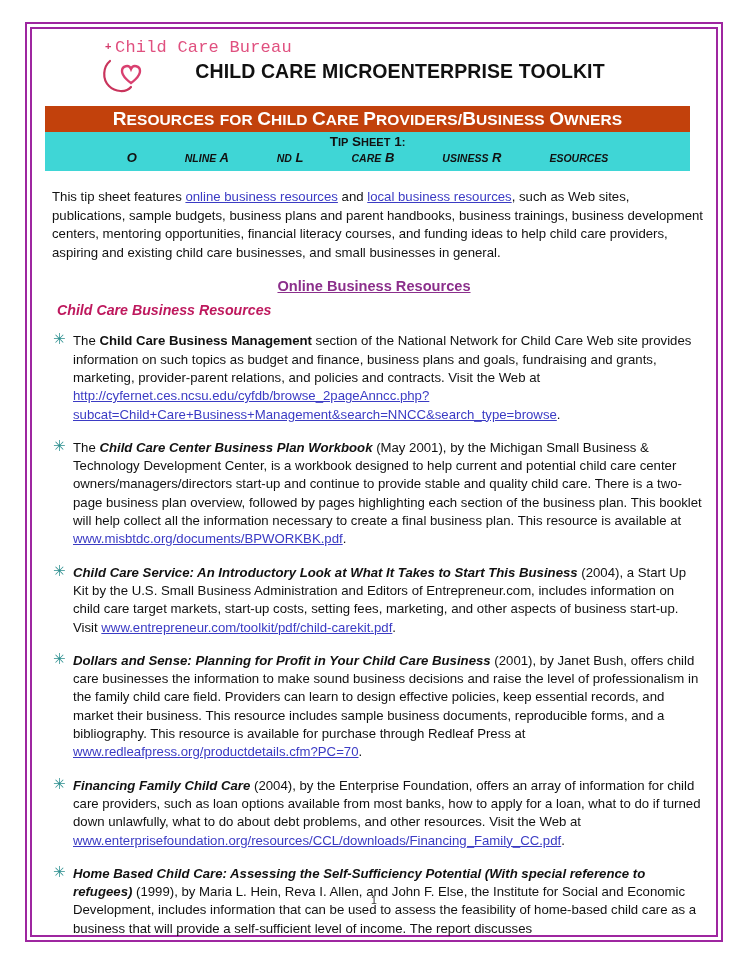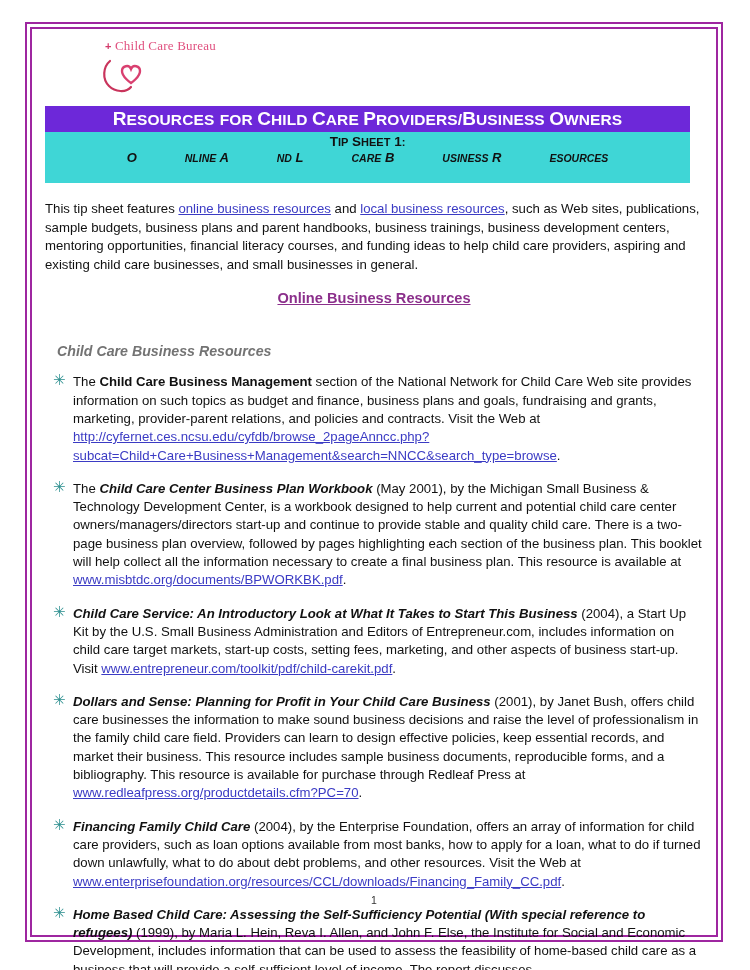--- a/index.html
+++ b/index.html
@@ -56,22 +56,22 @@
     position: absolute;
     left: 55px;
     top: 2px;
     width: 160px;
     height: 62px;
   }
   .logo-text {
     position: absolute;
     left: 20px;
     top: 0px;
-    font-family: Liberation Serif, serif;
-    font-size: 13px;
+    font-family: Liberation Mono, monospace;
+    font-size: 17px;
     color: #E0507F;
     white-space: nowrap;
     letter-spacing: .2px;
   }
   .logo-plus {
     position: absolute;
     left: 10px;
     top: 2px;
     color: #D33B6B;
     font-size: 11px;
@@ -100,74 +100,74 @@
   }
 
   
   .banner {
     position: relative;
     margin-top: 4px;
     width: 645px;
     margin-left: 5px;
   }
   .banner-top {
-    background: #6d28d9;
+    background: #c2410c;
     color: #ffffff;
     text-align: center;
     font-weight: bold;
     font-size: 19px;
     line-height: 26px;
     height: 26px;
     letter-spacing: .1px;
     white-space: nowrap;
     overflow: hidden;
   }
   .banner-top .sc { font-size: 15.5px; }
   .banner-bottom {
     background: #3FD6D6;
     text-align: center;
-    padding: 2px 0 17px 0;
+    padding: 2px 0 5px 0;
     color: #111111;
   }
   .banner-line1 {
     font-weight: bold;
     font-size: 13.5px;
     line-height: 16px;
   }
   .banner-line1 .sc { font-size: 11px; }
   .banner-line2 {
     font-weight: bold;
     font-style: italic;
     font-size: 13px;
     line-height: 16px;
   }
   .banner-line2 .sc { font-size: 10.5px; margin-left: 48px; }
 
   
   .intro {
-    margin: 17px 5px 0 5px;
+    margin: 17px 5px 0 12px;
     font-size: 13.2px;
     line-height: 18.6px;
     text-align: left;
     color: #111;
   }
   .section-heading {
     margin: 16px 0 0 0;
     text-align: center;
     font-weight: bold;
     font-size: 14.6px;
     color: #8B2F8B;
     text-decoration: underline;
   }
   .subheading {
-    margin: 37px 0 0 17px;
+    margin: 8px 0 0 17px;
     font-weight: bold;
     font-style: italic;
     font-size: 14.2px;
-    color: #737373;
+    color: #be185d;
   }
 
   ul.bullets {
     list-style: none;
     margin: 14px 0 0 0;
     padding: 0;
   }
   ul.bullets li {
     position: relative;
     margin: 0 5px 15px 5px;
@@ -217,20 +217,21 @@
 
     <div class="masthead">
       <div class="logo">
         <span class="logo-plus">+</span>
         <span class="logo-text">Child Care Bureau</span>
         <svg class="logo-mark" viewBox="0 0 52 45">
           <path d="M10 8 C3 14, 2 26, 9 33 C15 39, 26 40, 31 34" fill="none" stroke="#C9345C" stroke-width="2.2" stroke-linecap="round"></path>
           <path d="M22 18 C22 13, 29 11, 31 16 C33 11, 40 13, 40 18 C40 24, 31 30, 31 30 C31 30, 22 24, 22 18 Z" fill="none" stroke="#D94070" stroke-width="2.4"></path>
         </svg>
       </div>
+      <div class="doc-title">CHILD CARE MICROENTERPRISE TOOLKIT</div>
     </div>
 
     <div class="banner">
       <div class="banner-top">
         <span id="banner-headline-slot"><span>R</span><span class="sc">ESOURCES</span> <span class="sc">FOR </span><span>C</span><span class="sc">HILD </span><span>C</span><span class="sc">ARE </span><span>P</span><span class="sc">ROVIDERS/</span><span>B</span><span class="sc">USINESS </span><span>O</span><span class="sc">WNERS</span></span>
       </div>
       <div class="banner-bottom">
         <div class="banner-line1">
           <span id="tip-sheet-slot"><span>T</span><span class="sc">IP</span> <span>S</span><span class="sc">HEET</span> <span>1</span><span class="sc">:</span></span>
         </div>

